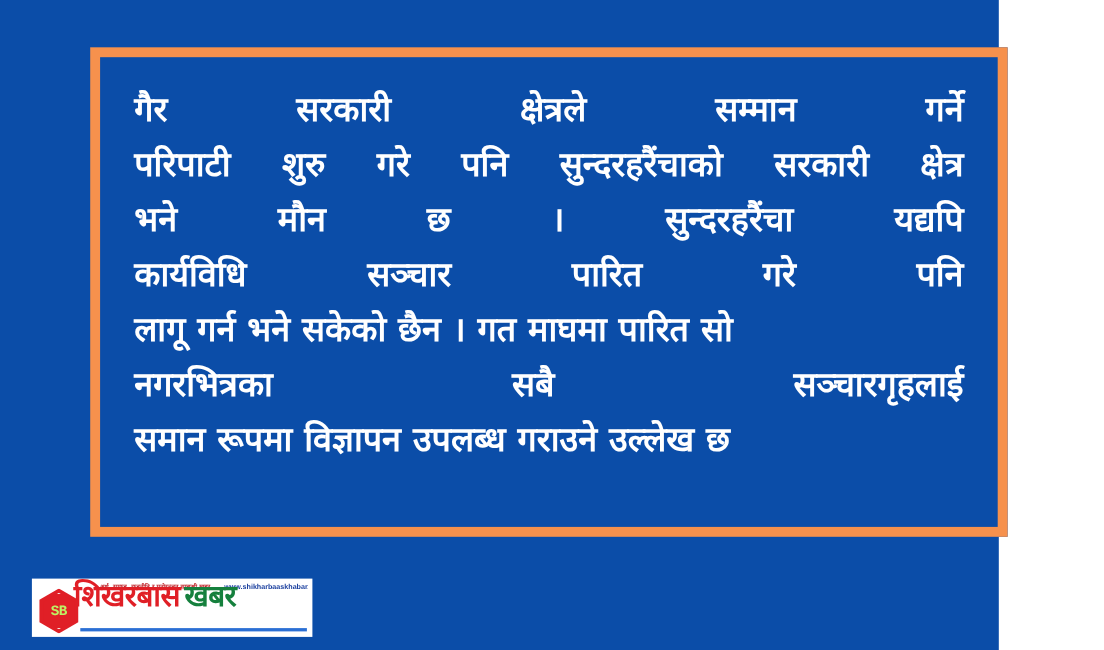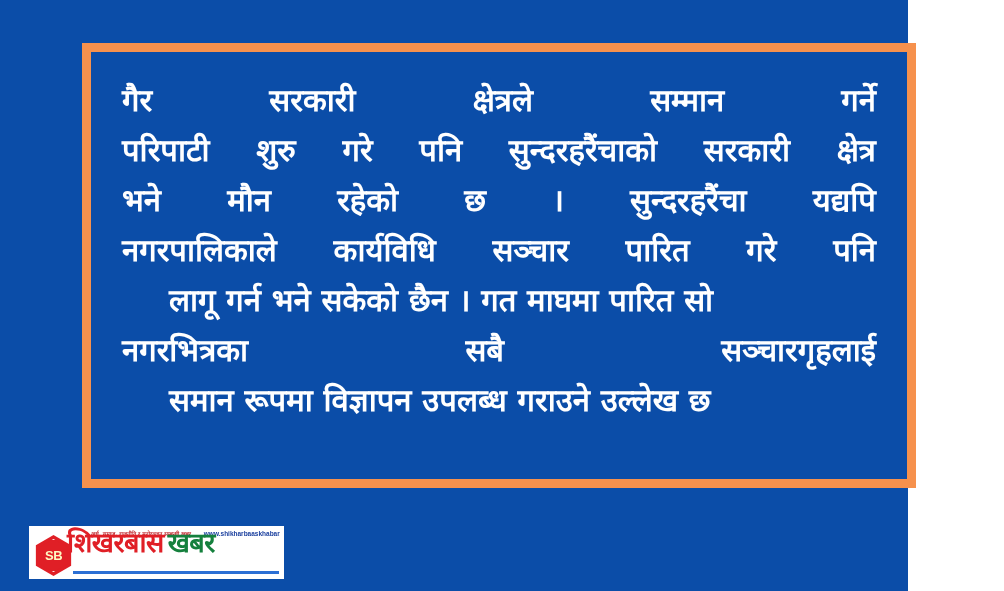--- a/index.html
+++ b/index.html
@@ -62,21 +62,20 @@
   .quote-line.justify {
     display: flex;
     justify-content: space-between;
     width: 100%;
   }
   .quote-line.justify > span { display: inline-block; }
 
   .quote-line.flow {
     display: block;
     text-align: left;
-    margin-left: 47px;
   }
 
   .quote-line.attribution {
     text-align: right;
     display: block;
     margin-top: 6px;
   }
 
   
   #logo-block {
@@ -142,22 +141,22 @@
     height: 31px;
     background: #e01f26;
     border: 1.6px solid #ffffff;
     clip-path: polygon(50% 0%, 93% 25%, 93% 75%, 50% 100%, 7% 75%, 7% 25%);
     display: flex;
     align-items: center;
     justify-content: center;
   }
 
   #logo-mark-text {
-    color: #fef9c3;
-    font-family: Liberation Sans, sans-serif;
+    color: #bef264;
+    font-family: Liberation Mono, monospace;
     font-size: 13px;
     font-weight: 700;
     letter-spacing: -0.5px;
     line-height: 1;
   }
 
   #logo-wordmark {
     position: absolute;
     left: 38px;
     top: 0;
@@ -208,28 +207,26 @@
           <span>शुरु</span>
           <span>गरे</span>
           <span>पनि</span>
           <span>सुन्दरहरैंचाको</span>
           <span>सरकारी</span>
           <span>क्षेत्र</span>
         </div>
       <div class="quote-line justify">
           <span>भने</span>
           <span>मौन</span>
-          <span>रहेको</span>
           <span>छ</span>
           <span>।</span>
           <span>सुन्दरहरैंचा</span>
           <span>यद्यपि</span>
         </div>
       <div class="quote-line justify">
-          <span>नगरपालिकाले</span>
           <span>कार्यविधि</span>
           <span>सञ्चार</span>
           <span>पारित</span>
           <span>गरे</span>
           <span>पनि</span>
         </div>
       <div class="quote-line flow">लागू गर्न भने सकेको छैन । गत माघमा पारित सो</div>
       <div class="quote-line justify">
           <span>नगरभित्रका</span>
           <span>सबै</span>

